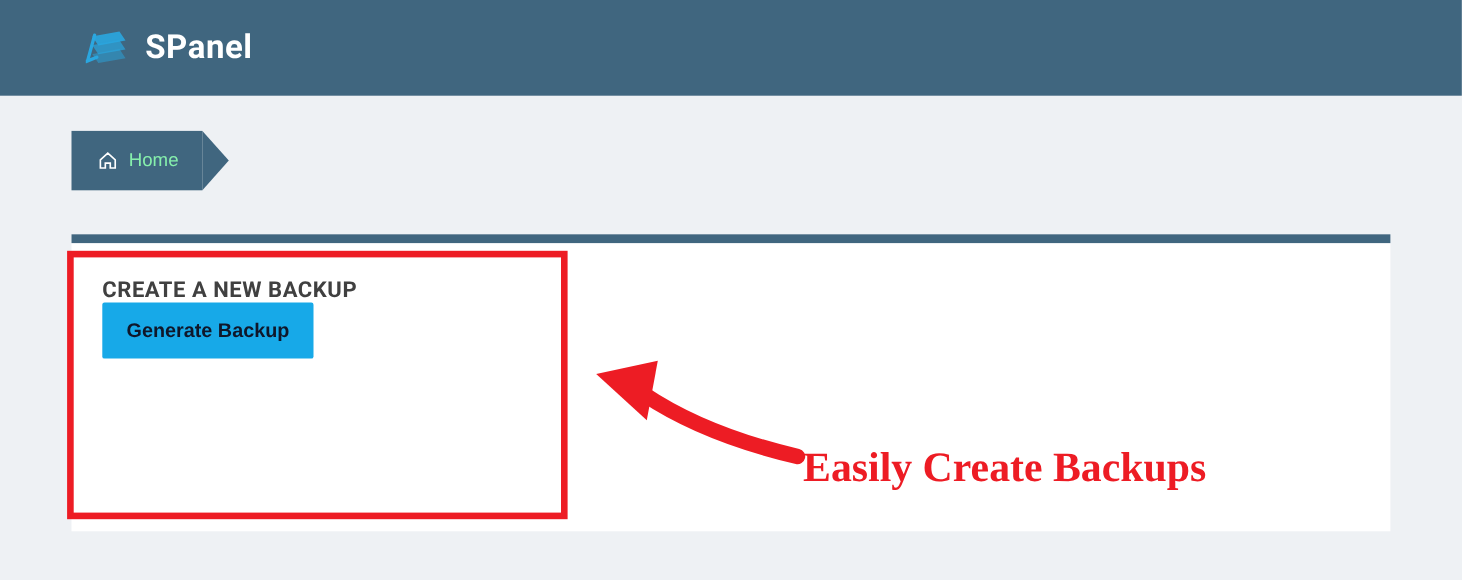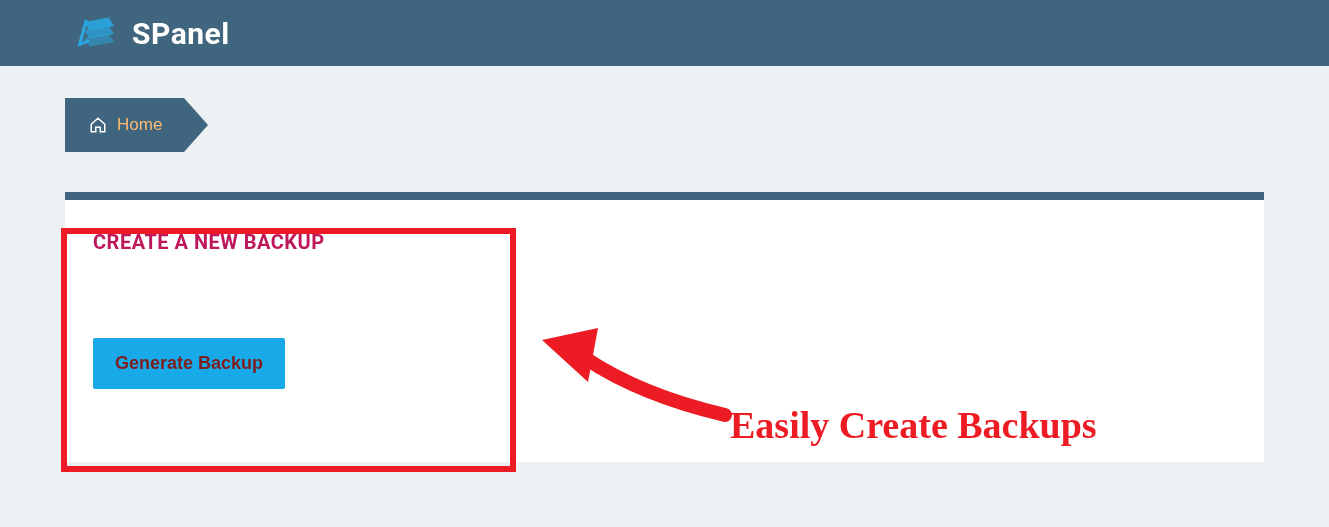--- a/index.html
+++ b/index.html
@@ -10,21 +10,21 @@
     body {
       font-family: -apple-system, BlinkMacSystemFont, "Segoe UI", Roboto, "Helvetica Neue", Arial, sans-serif;
       background: #eef1f4;
       width: 1329px;
       height: 527px;
       overflow: hidden;
       position: relative;
     }
     .header {
       background: #40667f;
-      height: 66px;
+      height: 87px;
       display: flex;
       align-items: center;
       padding-left: 78px;
     }
     .logo-wrap {
       display: flex;
       align-items: center;
       gap: 14px;
     }
     .logo-icon {
@@ -42,21 +42,21 @@
       padding: 32px 65px 0 65px;
       position: relative;
     }
     .breadcrumb {
       display: flex;
       height: 54px;
       margin-bottom: 40px;
     }
     .crumb {
       background: #40667f;
-      color: #fdba74;
+      color: #86efac;
       display: flex;
       align-items: center;
       gap: 10px;
       padding: 0 22px 0 28px;
       font-size: 17px;
       font-weight: 500;
       position: relative;
       border: none;
       cursor: pointer;
     }
@@ -97,29 +97,28 @@
       display: inline-flex;
     }
     .panel {
       background: #ffffff;
       border-top: 8px solid #40667f;
       min-height: 270px;
       padding: 30px 28px;
       position: relative;
     }
     .panel-title {
-      color: #be185d;
+      color: #404040;
       font-size: 20px;
       font-weight: 700;
       letter-spacing: 0.5px;
     }
     .generate-btn {
-      margin-top: 84px;
       background: #17a9e8;
-      color: #7f1d1d;
+      color: #0f172a;
       border: none;
       padding: 15px 22px;
       font-size: 18px;
       font-weight: 600;
       cursor: pointer;
       border-radius: 2px;
     }
     .annotation-box {
       position: absolute;
       left: 61px;

